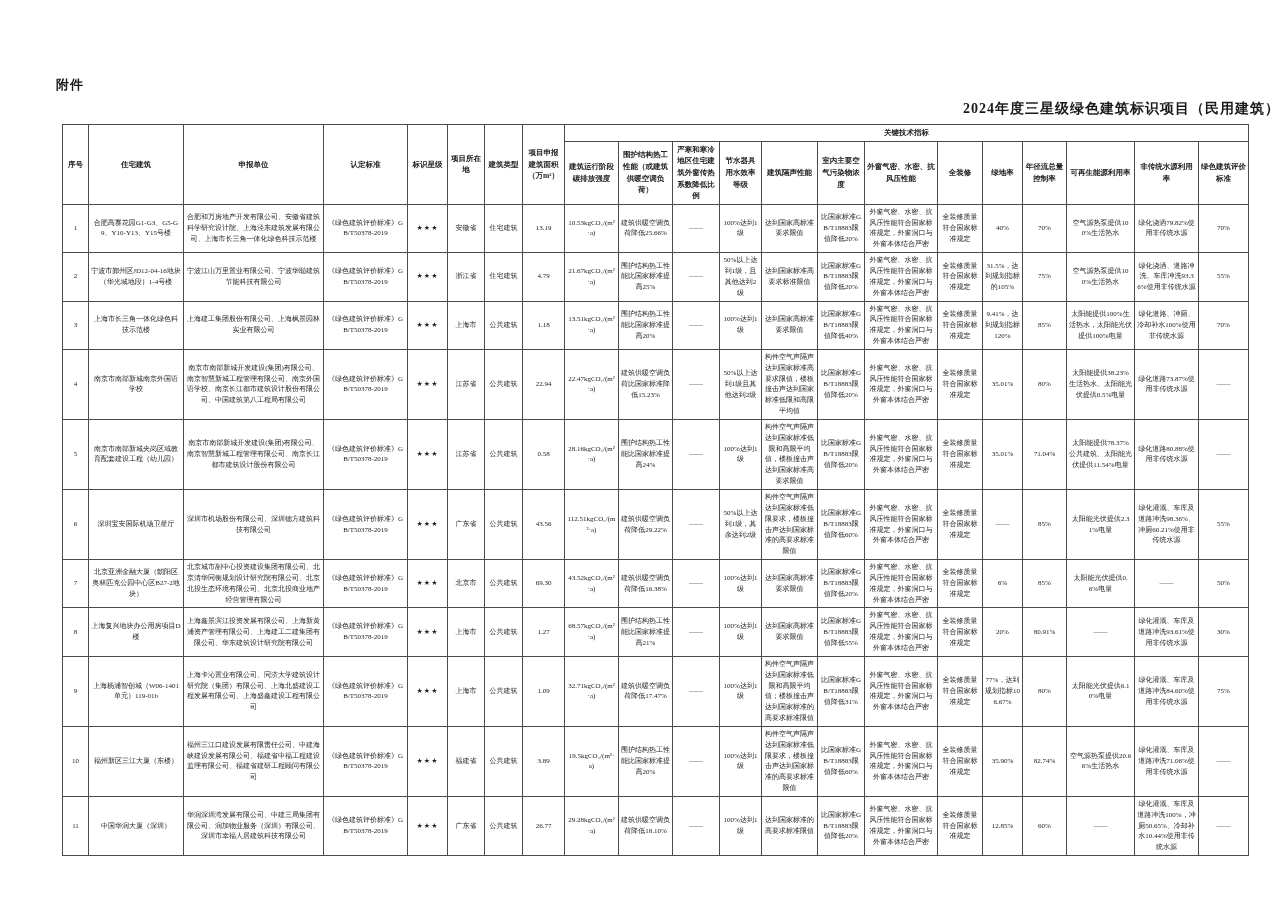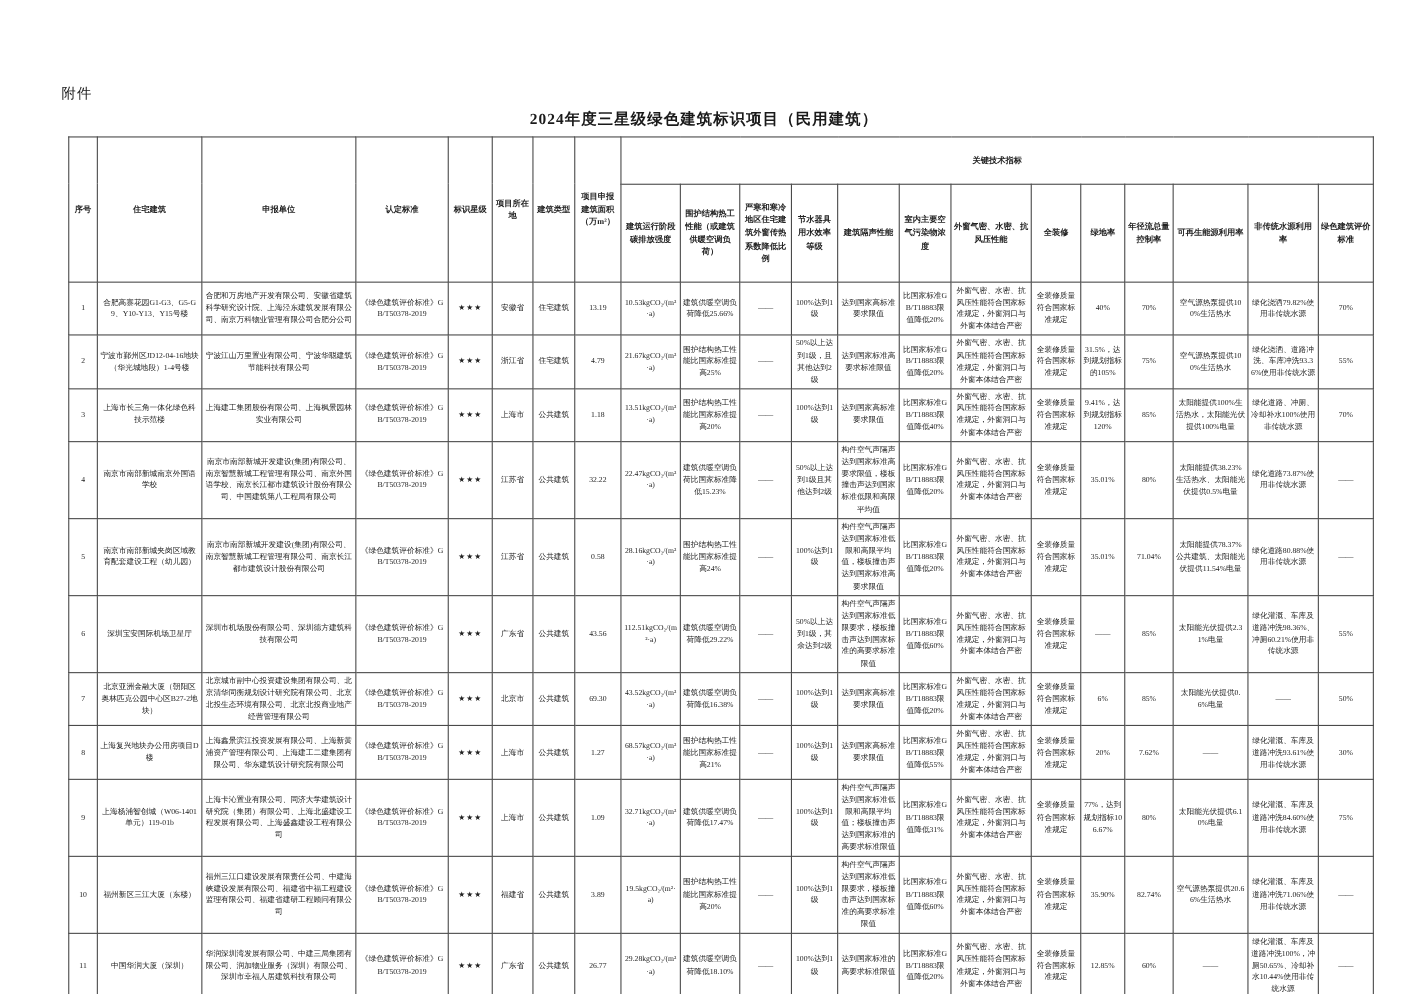--- a/index.html
+++ b/index.html
@@ -6,25 +6,25 @@
   .page{
     position:relative;
     width:1280px;height:904px;
     background:#ffffff;
     font-family:"Liberation Serif","DejaVu Serif",serif;
     color:#1a1a1a;
     overflow:hidden;
   }
   .attachment{
     position:absolute;left:56px;top:76px;
-    font-size:13px;font-weight:normal;letter-spacing:1px;
+    font-size:13px;font-weight:bold;letter-spacing:1px;
   }
   .doc-title{
     position:absolute;left:0;top:100px;width:100%;
-    text-align:center;font-size:14px;font-weight:bold;letter-spacing:1px;
+    text-align:right;font-size:14px;font-weight:bold;letter-spacing:1px;
   }
   .table-wrap{
     position:absolute;left:62px;top:124px;width:1180px;
   }
   table.main{
     width:1180px;
     border-collapse:collapse;
     table-layout:fixed;
   }
   table.main th, table.main td{
@@ -33,21 +33,21 @@
     vertical-align:middle;
     padding:2px 2px;
     font-size:7px;
     line-height:1.55;
     word-break:break-all;
     color:#222;
   }
   table.main th{
     font-weight:bold;
     font-size:7.5px;
-    padding:15px 2px;
+    padding:2px 2px;
   }
   td.stars{font-size:9px;letter-spacing:1px;color:#111;}
   td.num{font-size:7.5px;}
   .co2{font-size:7px;}
 </style>
 </head>
 <body>
 
 <div class="page">
   <div class="attachment">附件</div>
@@ -103,21 +103,21 @@
             <th>年径流总量控制率</th>
             <th>可再生能源利用率</th>
             <th>非传统水源利用率</th>
             <th>绿色建筑评价标准</th>
           </tr>
         </thead>
       <tbody>
           <tr>
             <td class="num">1</td>
             <td>合肥高寨花园G1-G3、G5-G9、Y10-Y13、Y15号楼</td>
-            <td>合肥和万房地产开发有限公司、安徽省建筑科学研究设计院、上海泾东建筑发展有限公司、南京万科物业管理有限公司合肥分公司</td>
+            <td>合肥和万房地产开发有限公司、安徽省建筑科学研究设计院、上海泾东建筑发展有限公司、上海市长三角一体化绿色科技示范楼</td>
             <td>《绿色建筑评价标准》GB/T50378-2019</td>
             <td class="stars">★★★</td>
             <td>安徽省</td>
             <td>住宅建筑</td>
             <td class="num">13.19</td>
             <td class="co2">10.53kgCO₂/(m²·a)</td>
             <td>建筑供暖空调负荷降低25.66%</td>
             <td>——</td>
             <td>100%达到1级</td>
             <td>达到国家高标准要求限值</td>
@@ -177,21 +177,21 @@
             <td>70%</td>
           </tr>
           <tr>
             <td class="num">4</td>
             <td>南京市南部新城南京外国语学校</td>
             <td>南京市南部新城开发建设(集团)有限公司、南京智慧新城工程管理有限公司、南京外国语学校、南京长江都市建筑设计股份有限公司、中国建筑第八工程局有限公司</td>
             <td>《绿色建筑评价标准》GB/T50378-2019</td>
             <td class="stars">★★★</td>
             <td>江苏省</td>
             <td>公共建筑</td>
-            <td class="num">32.22</td>
+            <td class="num">22.94</td>
             <td class="co2">22.47kgCO₂/(m²·a)</td>
             <td>建筑供暖空调负荷比国家标准降低15.23%</td>
             <td>——</td>
             <td>50%以上达到1级且其他达到2级</td>
             <td>构件空气声隔声达到国家标准高要求限值，楼板撞击声达到国家标准低限和高限平均值</td>
             <td>比国家标准GB/T18883限值降低20%</td>
             <td>外窗气密、水密、抗风压性能符合国家标准规定，外窗洞口与外窗本体结合严密</td>
             <td>全装修质量符合国家标准规定</td>
             <td>35.01%</td>
             <td>80%</td>
@@ -279,21 +279,21 @@
             <td class="num">1.27</td>
             <td class="co2">68.57kgCO₂/(m²·a)</td>
             <td>围护结构热工性能比国家标准提高21%</td>
             <td>——</td>
             <td>100%达到1级</td>
             <td>达到国家高标准要求限值</td>
             <td>比国家标准GB/T18883限值降低55%</td>
             <td>外窗气密、水密、抗风压性能符合国家标准规定，外窗洞口与外窗本体结合严密</td>
             <td>全装修质量符合国家标准规定</td>
             <td>20%</td>
-            <td>7.62%</td>
+            <td>80.91%</td>
             <td>——</td>
             <td>绿化灌溉、车库及道路冲洗93.61%使用非传统水源</td>
             <td>30%</td>
           </tr>
           <tr>
             <td class="num">9</td>
             <td>上海杨浦智创城（W06-1401单元）119-01b</td>
             <td>上海卡沁置业有限公司、同济大学建筑设计研究院（集团）有限公司、上海北盛建设工程发展有限公司、上海盛鑫建设工程有限公司</td>
             <td>《绿色建筑评价标准》GB/T50378-2019</td>
             <td class="stars">★★★</td>

